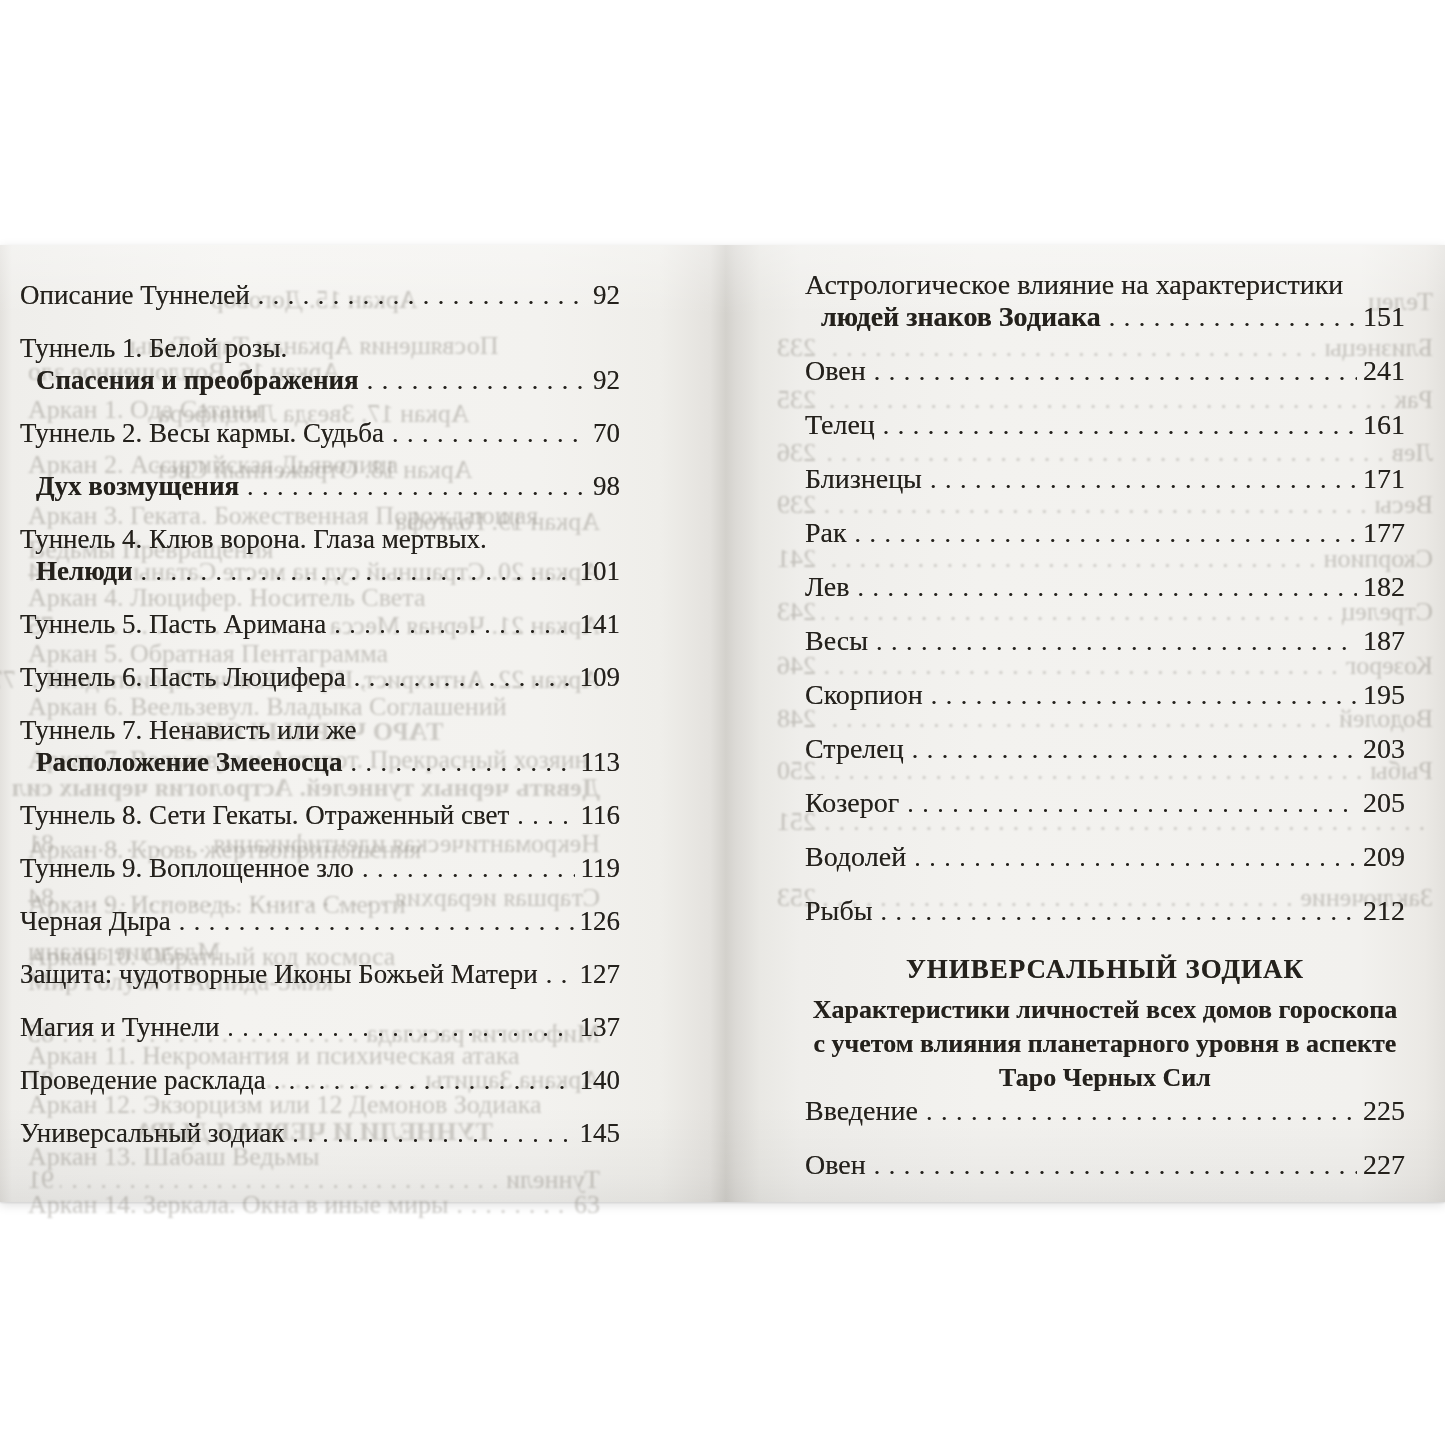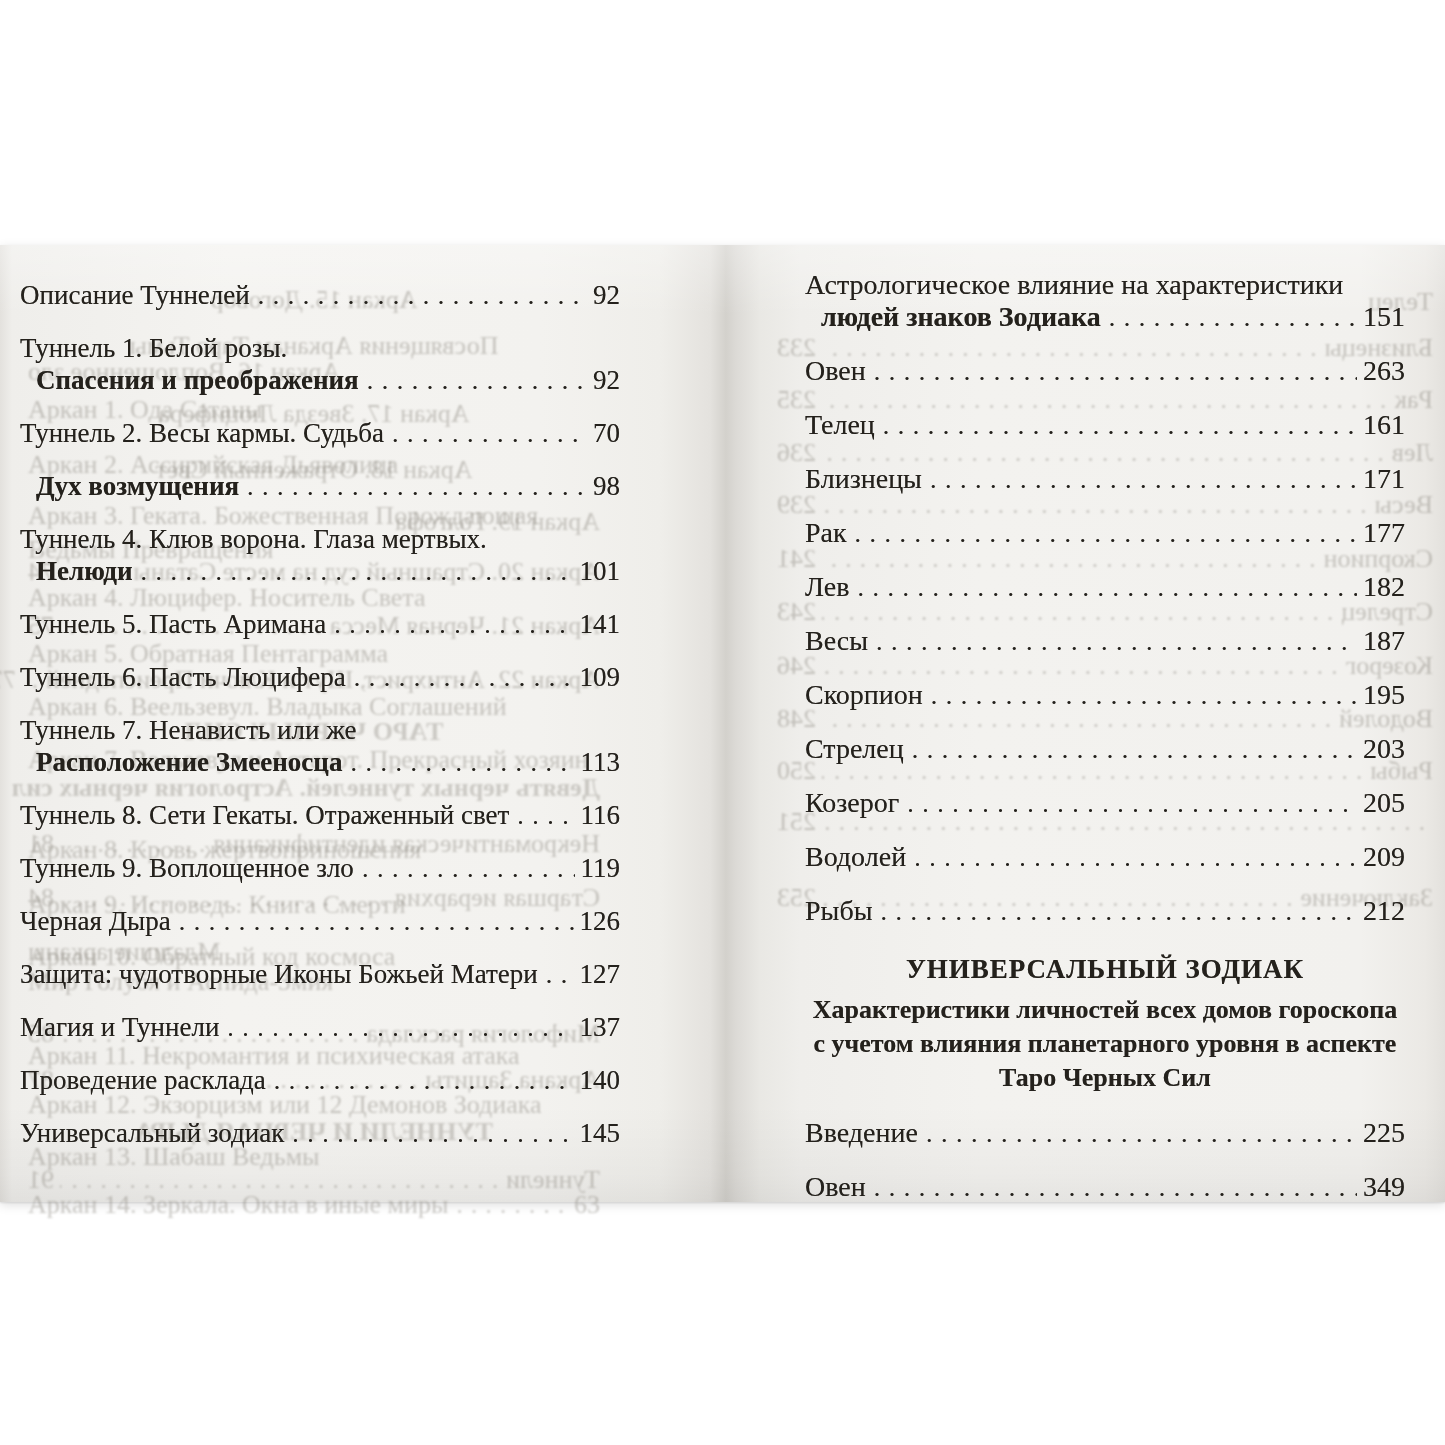--- a/index.html
+++ b/index.html
@@ -31,21 +31,21 @@
   .lbl{flex:0 0 auto;}
   .lead{flex:1 1 auto;overflow:hidden;margin:0 6px 0 8px;min-width:16px;}
   .lead::after{content:". . . . . . . . . . . . . . . . . . . . . . . . . . . . . . . . . . . . . . . . . . . . . . . . . . . . . . . . . . . .";
          letter-spacing:1px;font-size:26px;}
   .pg{flex:0 0 auto;}
   
   .sec-title{font-size:27px;font-weight:bold;text-align:center;line-height:40px;
          margin:2px 0 4px 0;letter-spacing:1px;text-shadow:0 0 .6px rgba(35,32,27,.55);}
   .sec-sub{font-size:26px;font-weight:bold;text-align:center;line-height:34px;
          text-shadow:0 0 .5px rgba(35,32,27,.5);}
-  .bottom-block{margin-top:22px;}
+  .bottom-block{}
   
   .gwrap{position:absolute;top:0;height:100%;z-index:1;}
   .gwrap-l{left:28px;width:572px;}
   .gwrap-r{left:52px;width:656px;}
   .ghost{position:absolute;left:0;width:100%;font-size:26px;line-height:30px;
          color:#7f7b72;opacity:.40;filter:blur(1.05px);white-space:nowrap;}
   .ghost.gb{font-weight:bold;opacity:.34;}
   .ghost.gl{display:flex;align-items:baseline;}
   .ghost .lead::after{letter-spacing:1px;font-size:25px;}
   .mir{transform:scaleX(-1);}
@@ -315,21 +315,21 @@
               <div class="tline">
                 <span class="lbl cont-pad">людей знаков Зодиака</span>
                 <span class="lead"></span>
                 <span class="pg">151</span>
               </div>
             </div>
             <div class="entry">
               <div class="tline">
                 <span class="lbl">Овен</span>
                 <span class="lead"></span>
-                <span class="pg">263</span>
+                <span class="pg">241</span>
               </div>
             </div>
             <div class="entry">
               <div class="tline">
                 <span class="lbl">Телец</span>
                 <span class="lead"></span>
                 <span class="pg">161</span>
               </div>
             </div>
             <div class="entry">
@@ -405,21 +405,21 @@
               <div class="tline">
                 <span class="lbl">Введение</span>
                 <span class="lead"></span>
                 <span class="pg">225</span>
               </div>
             </div>
             <div class="entry">
               <div class="tline">
                 <span class="lbl">Овен</span>
                 <span class="lead"></span>
-                <span class="pg">349</span>
+                <span class="pg">227</span>
               </div>
             </div>
           </div>
       </div>
     </div>
 
   </div>
 </div>
 
 </body></html>

